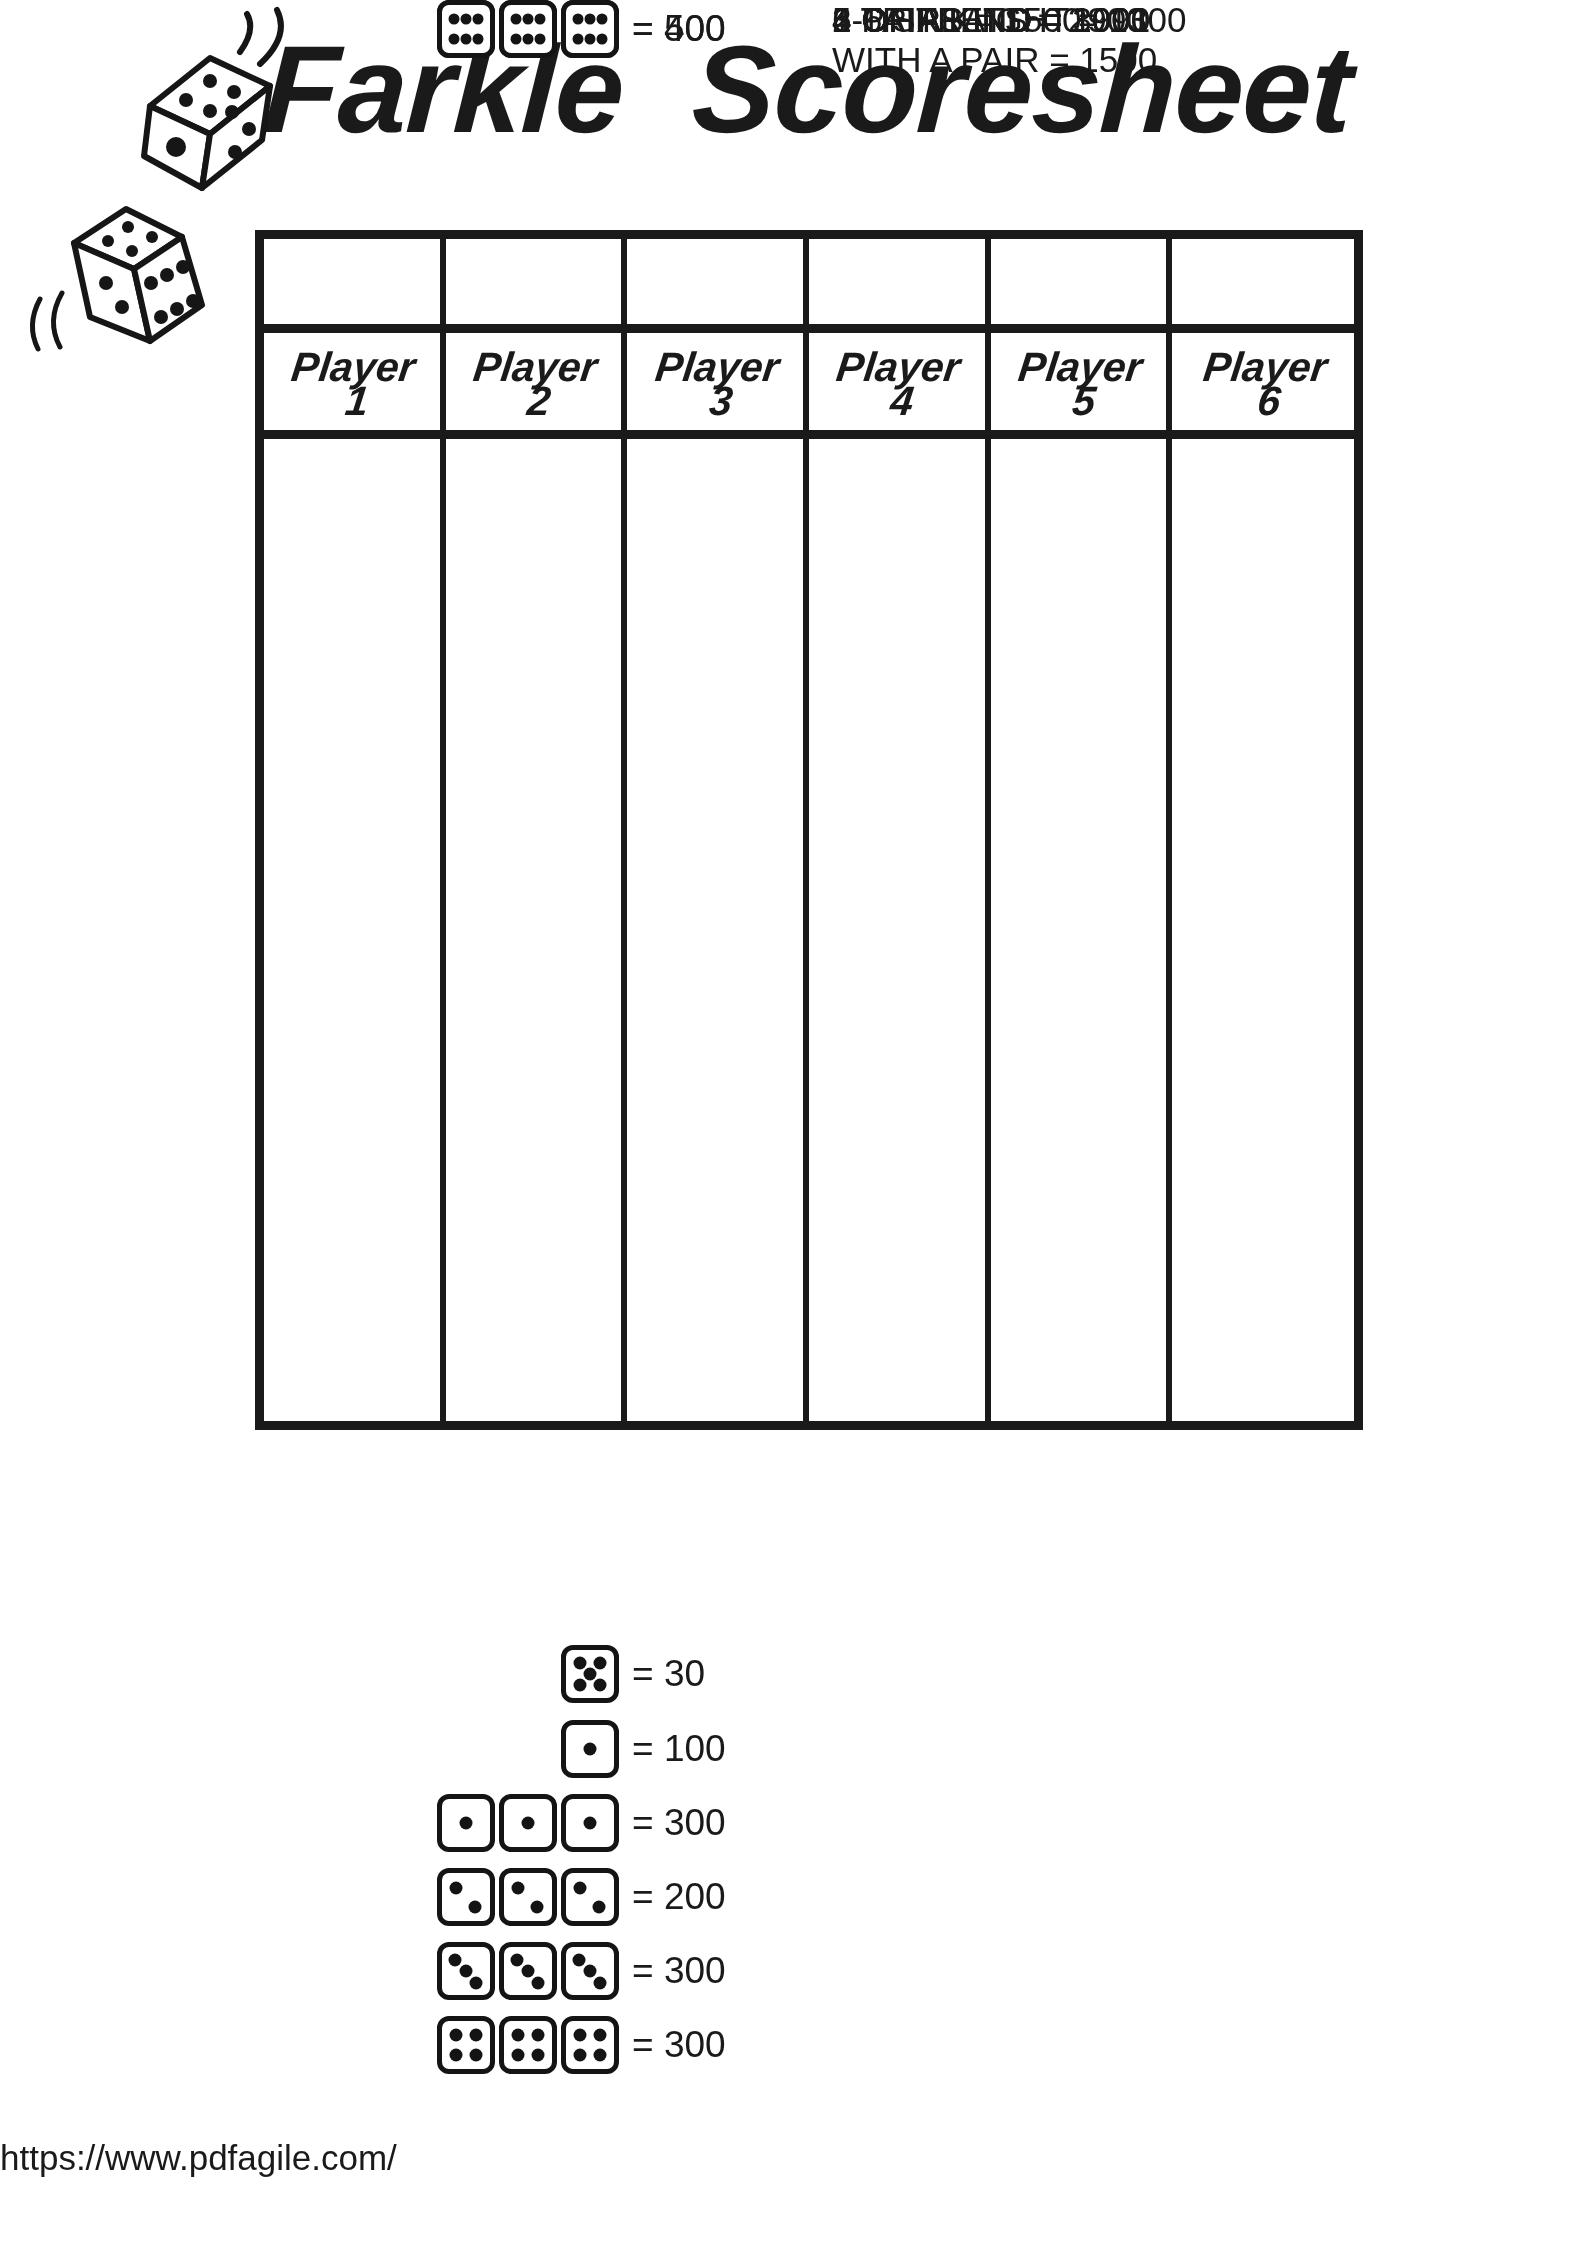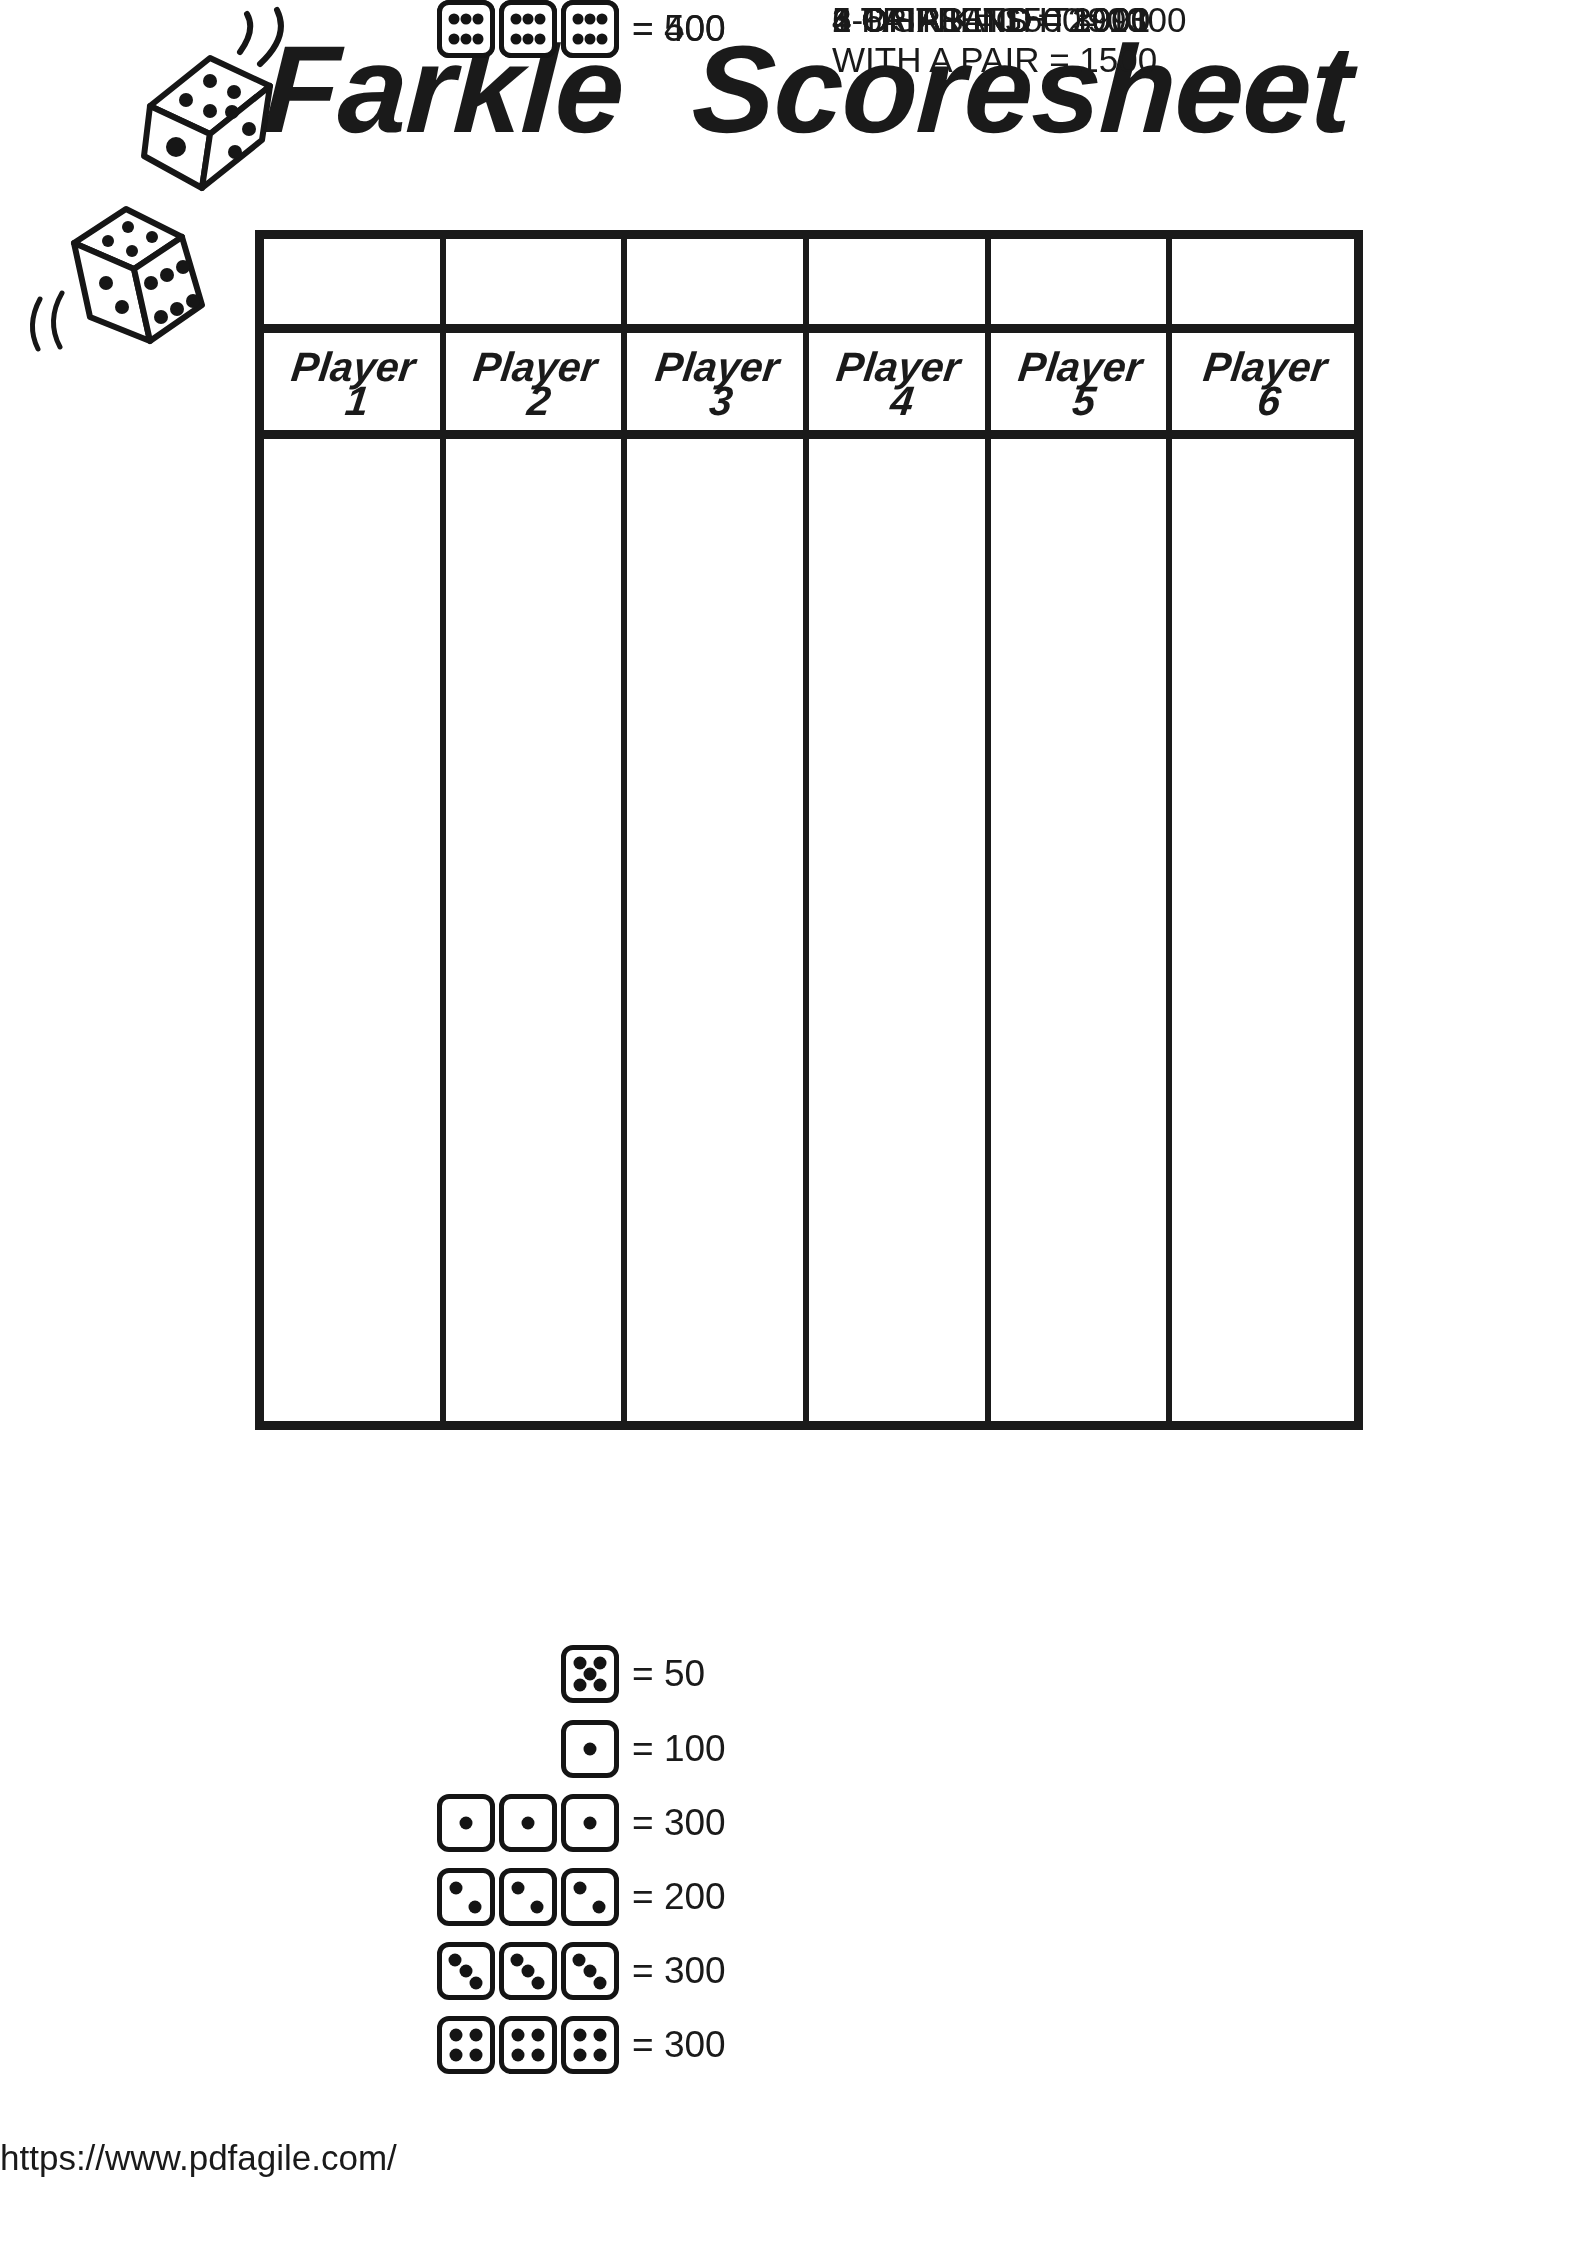--- a/index.html
+++ b/index.html
@@ -186,21 +186,21 @@
 <div class="legend-row">
   <div class="dice-strip">
       <div class="die" data-val="5">
         <span class="pip" style="left: 29%; top: 28%;"></span>
         <span class="pip" style="left: 71%; top: 28%;"></span>
         <span class="pip" style="left: 50%; top: 50%;"></span>
         <span class="pip" style="left: 29%; top: 72%;"></span>
         <span class="pip" style="left: 71%; top: 72%;"></span>
       </div>
     </div>
-  <span class="lval">= 50</span>
+  <span class="lval">= 30</span>
 </div>
 <div class="legend-row">
   <div class="dice-strip">
       <div class="die" data-val="1">
         <span class="pip" style="left: 50%; top: 50%;"></span>
       </div>
     </div>
   <span class="lval">= 100</span>
 </div>
 <div class="legend-row">

